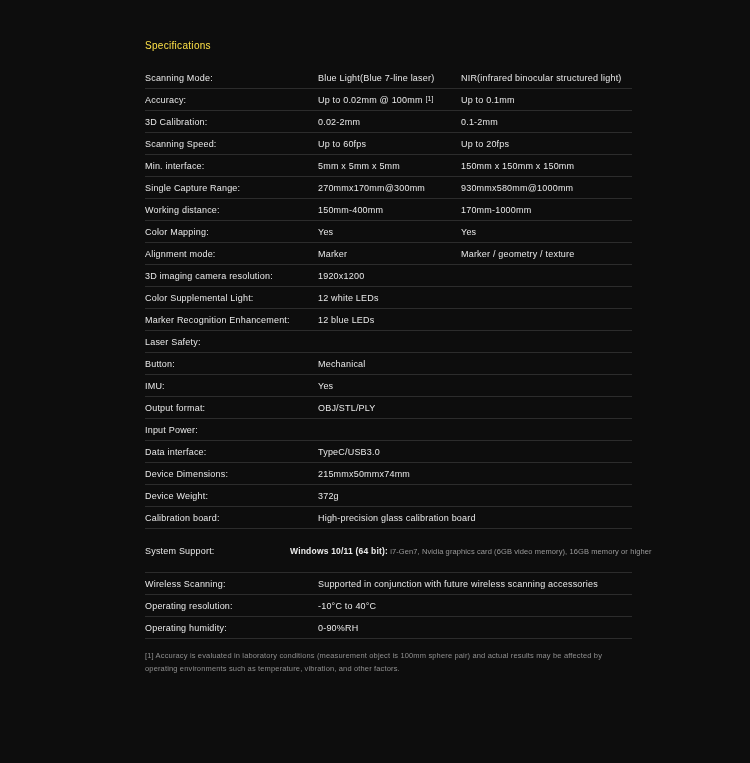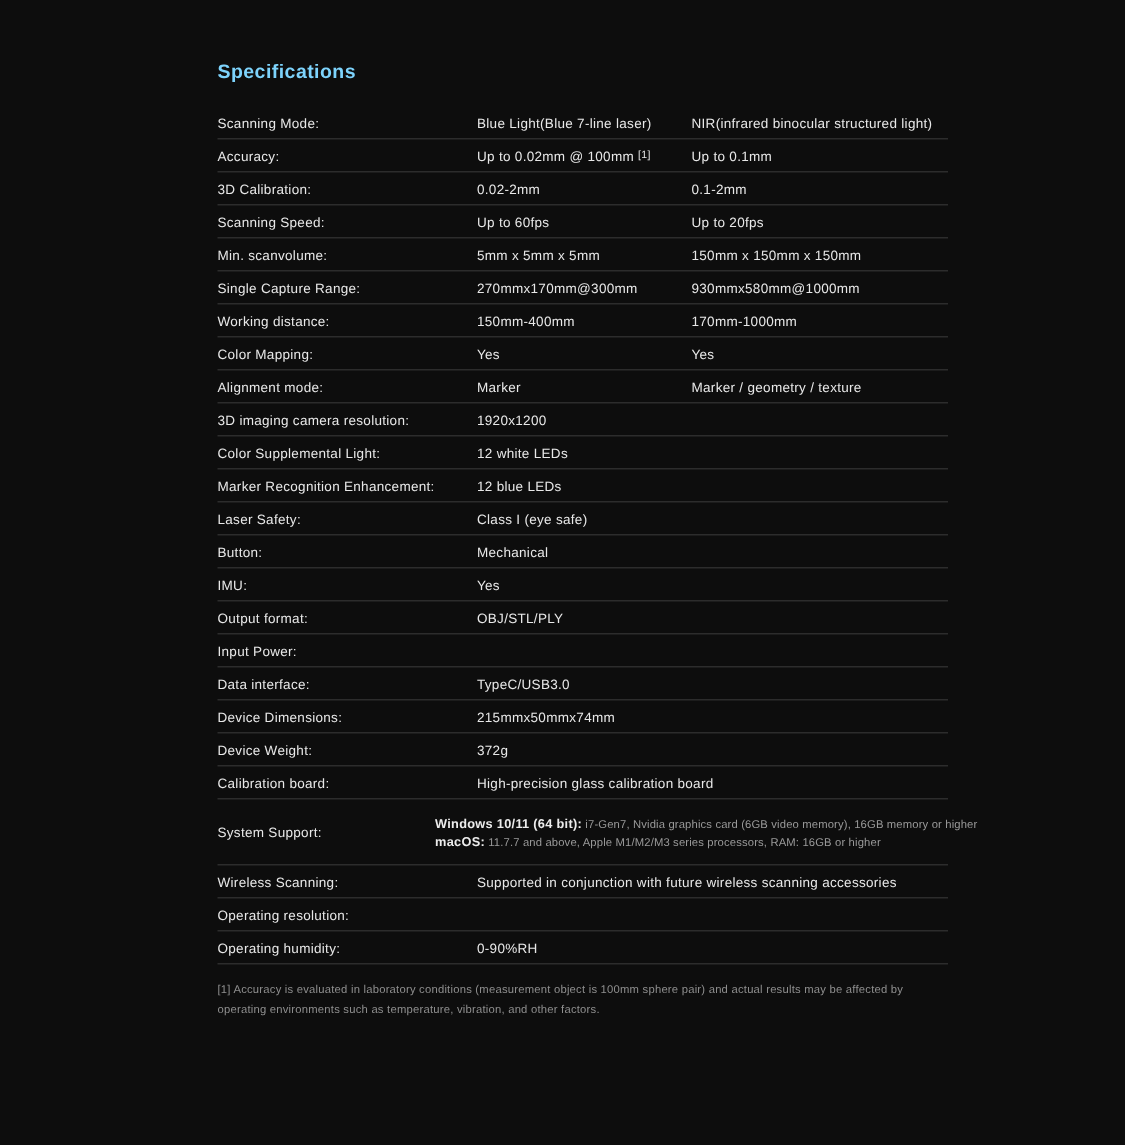--- a/index.html
+++ b/index.html
@@ -8,23 +8,23 @@
     background: #0d0d0d;
     font-family: "Liberation Sans", sans-serif;
     overflow: hidden;
   }
   .content {
     position: absolute;
     left: 145px; top: 40px;
     width: 487px;
   }
   .page-title {
-    color: #7dd3fc;
-    font-size: 13px;
-    font-weight: bold;
+    color: #fde047;
+    font-size: 10px;
+    font-weight: normal;
     letter-spacing: 0.3px;
   }
   .spec-table { margin-top: 16px; }
   .row {
     display: flex;
     align-items: center;
     height: 22px;
     border-bottom: 1px solid #2c2c2c;
     font-size: 9px;
     color: #e8e8e8;
@@ -79,21 +79,21 @@
         <div class="cell cell-label">3D Calibration:</div>
         <div class="cell cell-col1">0.02-2mm</div>
         <div class="cell cell-col2">0.1-2mm</div>
       </div>
       <div class="row row-dual">
         <div class="cell cell-label">Scanning Speed:</div>
         <div class="cell cell-col1">Up to 60fps</div>
         <div class="cell cell-col2">Up to 20fps</div>
       </div>
       <div class="row row-dual">
-        <div class="cell cell-label">Min. scanvolume:</div>
+        <div class="cell cell-label">Min. interface:</div>
         <div class="cell cell-col1">5mm x 5mm x 5mm</div>
         <div class="cell cell-col2">150mm x 150mm x 150mm</div>
       </div>
       <div class="row row-dual">
         <div class="cell cell-label">Single Capture Range:</div>
         <div class="cell cell-col1">270mmx170mm@300mm</div>
         <div class="cell cell-col2">930mmx580mm@1000mm</div>
       </div>
       <div class="row row-dual">
         <div class="cell cell-label">Working distance:</div>
@@ -117,21 +117,20 @@
       <div class="row row-single">
         <div class="cell cell-label">Color Supplemental Light:</div>
         <div class="cell cell-single">12 white LEDs</div>
       </div>
       <div class="row row-single">
         <div class="cell cell-label">Marker Recognition Enhancement:</div>
         <div class="cell cell-single">12 blue LEDs</div>
       </div>
       <div class="row row-single">
         <div class="cell cell-label">Laser Safety:</div>
-        <div class="cell cell-single">Class I (eye safe)</div>
       </div>
       <div class="row row-single">
         <div class="cell cell-label">Button:</div>
         <div class="cell cell-single">Mechanical</div>
       </div>
       <div class="row row-single">
         <div class="cell cell-label">IMU:</div>
         <div class="cell cell-single">Yes</div>
       </div>
       <div class="row row-single">
@@ -154,29 +153,29 @@
         <div class="cell cell-single">372g</div>
       </div>
       <div class="row row-single">
         <div class="cell cell-label">Calibration board:</div>
         <div class="cell cell-single">High-precision glass calibration board</div>
       </div>
       <div class="row row-system">
         <div class="cell cell-label">System Support:</div>
         <div class="sys-lines">
           <div class="sys-line"><span class="sys-prefix">Windows 10/11 (64 bit):</span><span class="sys-detail"> i7-Gen7, Nvidia graphics card (6GB video memory), 16GB memory or higher</span></div>
-          <div class="sys-line"><span class="sys-prefix">macOS:</span><span class="sys-detail"> 11.7.7 and above, Apple M1/M2/M3 series processors, RAM: 16GB or higher</span></div>
         </div>
       </div>
       <div class="row row-single">
         <div class="cell cell-label">Wireless Scanning:</div>
         <div class="cell cell-single">Supported in conjunction with future wireless scanning accessories</div>
       </div>
       <div class="row row-single">
         <div class="cell cell-label">Operating resolution:</div>
+        <div class="cell cell-single">-10°C to 40°C</div>
       </div>
       <div class="row row-single">
         <div class="cell cell-label">Operating humidity:</div>
         <div class="cell cell-single">0-90%RH</div>
       </div>
     </div>
   <div class="footnote">[1] Accuracy is evaluated in laboratory conditions (measurement object is 100mm sphere pair) and actual results may be affected by operating environments such as temperature, vibration, and other factors.</div>
 </div>
 
 </body></html>

